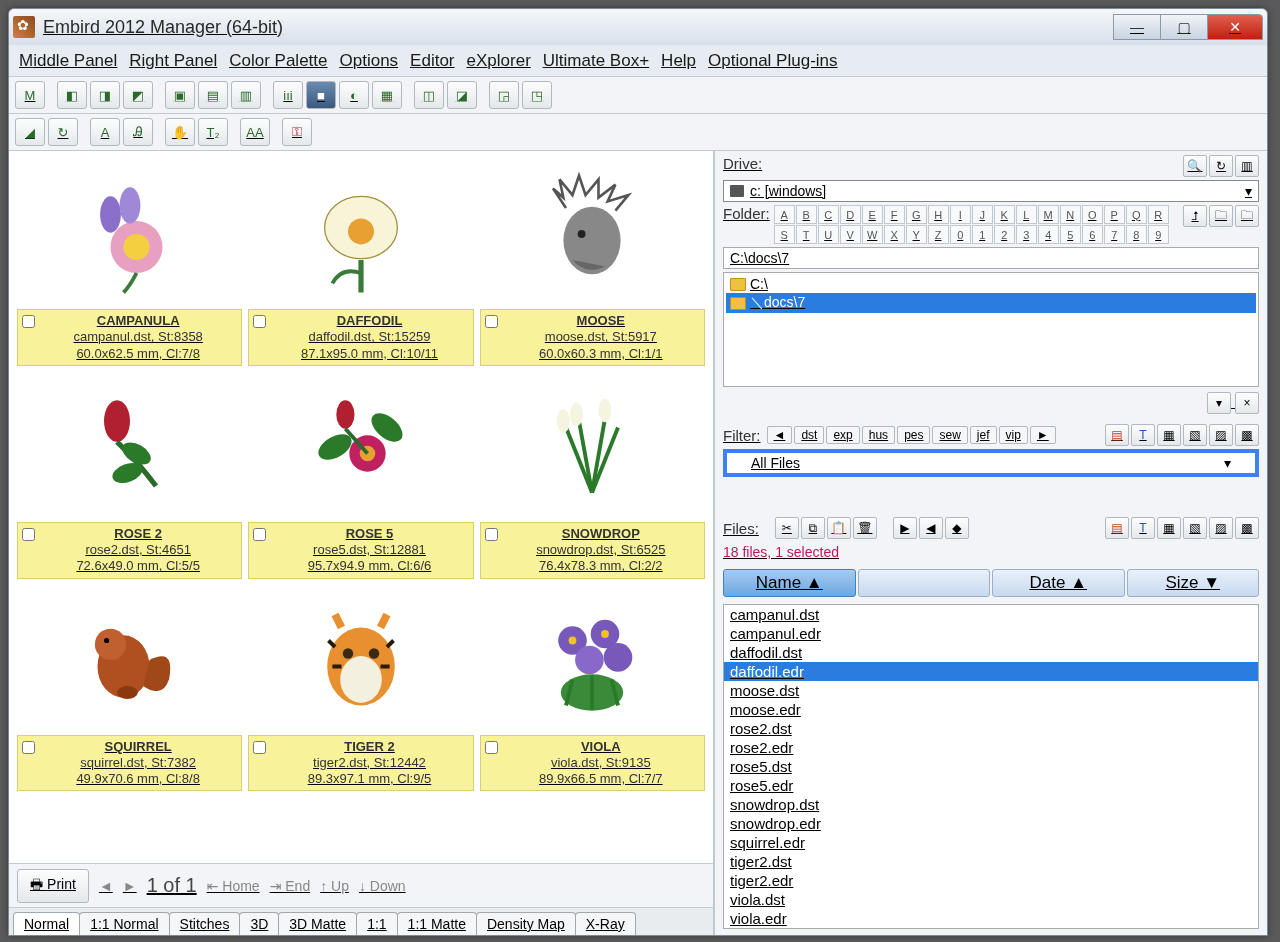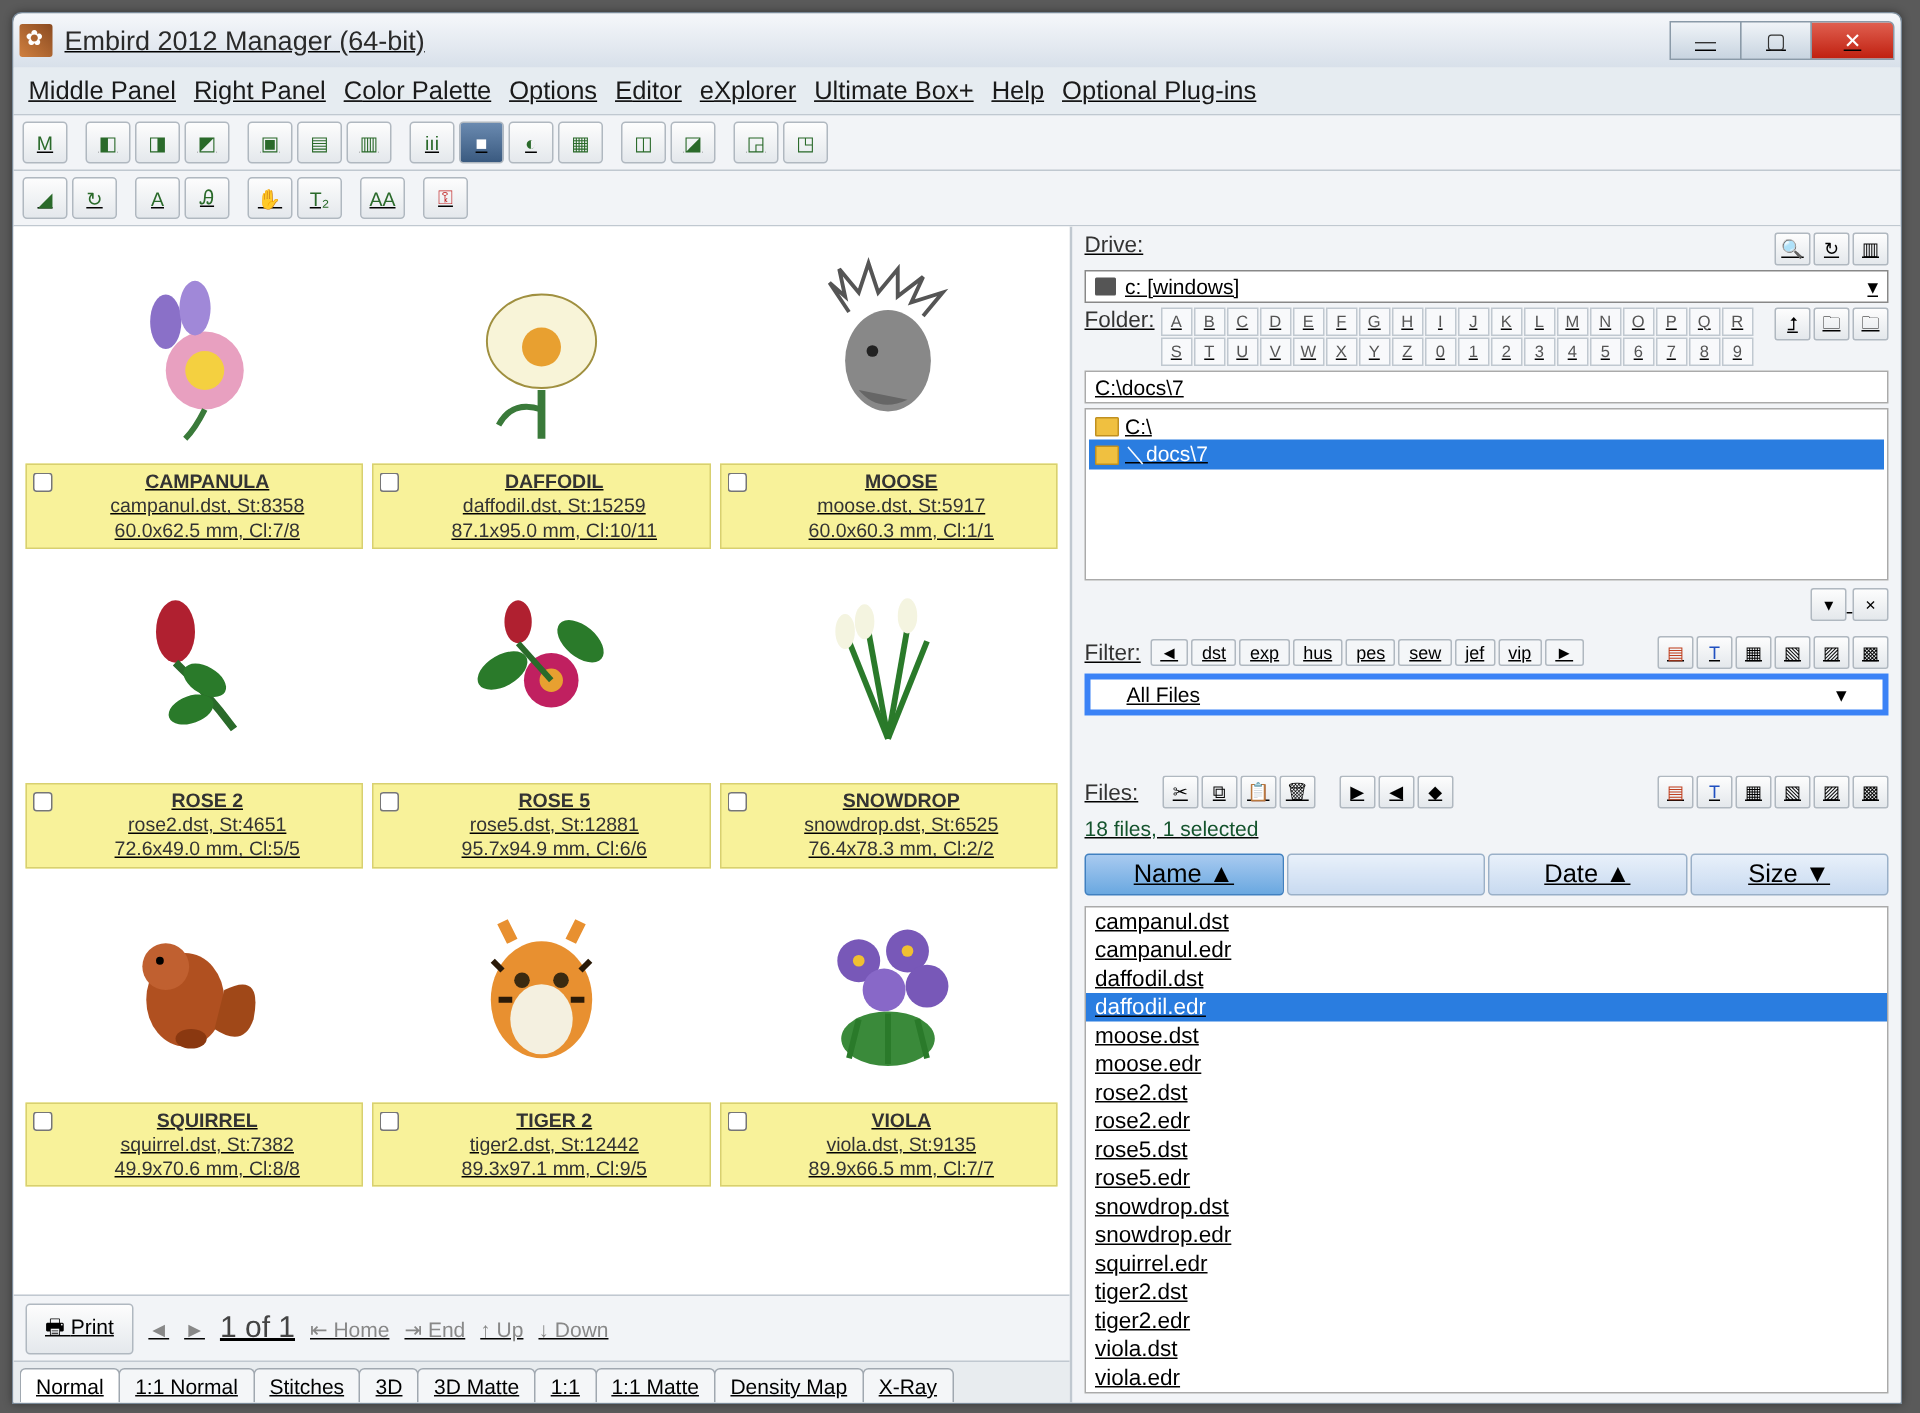--- a/index.html
+++ b/index.html
@@ -56,21 +56,21 @@
 .chipbar{display:flex;gap:2px;flex-wrap:wrap;}
 .chip{border:1px solid #b0b8c0;background:#f4f6f8;padding:1px 6px;font-size:12px;border-radius:2px;}
 .ddl{border:4px solid #3b82f6;background:#fff;padding:2px 24px;font-size:14px;flex:1;}
 .filesect{flex:1;display:flex;flex-direction:column;overflow:hidden;padding:0 8px 6px;margin-top:36px;}
 .fileshdr{display:flex;gap:2px;margin:4px 0;}
 .colbtn{flex:1;border:1px solid #9ab0c8;background:linear-gradient(#e8f0fa,#c8daf0);padding:3px 6px;font-size:17px;text-align:center;border-radius:3px;}
 .colbtn.name{background:linear-gradient(#a8caf0,#6aa8e0);border-color:#4080c0;}
 .filelist{flex:1;border:1px solid #aaa;background:#fff;font-size:15px;overflow:auto;}
 .frow{padding:1px 6px;cursor:default;}
 .frow.sel{background:#2a7de0;color:#fff;}
-.stat{font-size:14px;color:#14532d;padding:2px 0;}
+.stat{font-size:14px;color:#be185d;padding:2px 0;}
 </style>
 </head>
 <body>
 
 <div class="window">
   <div class="titlebar">
     <span class="app-icon"></span>
     <span class="title">Embird 2012 Manager (64-bit)</span>
     <div class="wbtns">
       <div class="wbtn">—</div>

